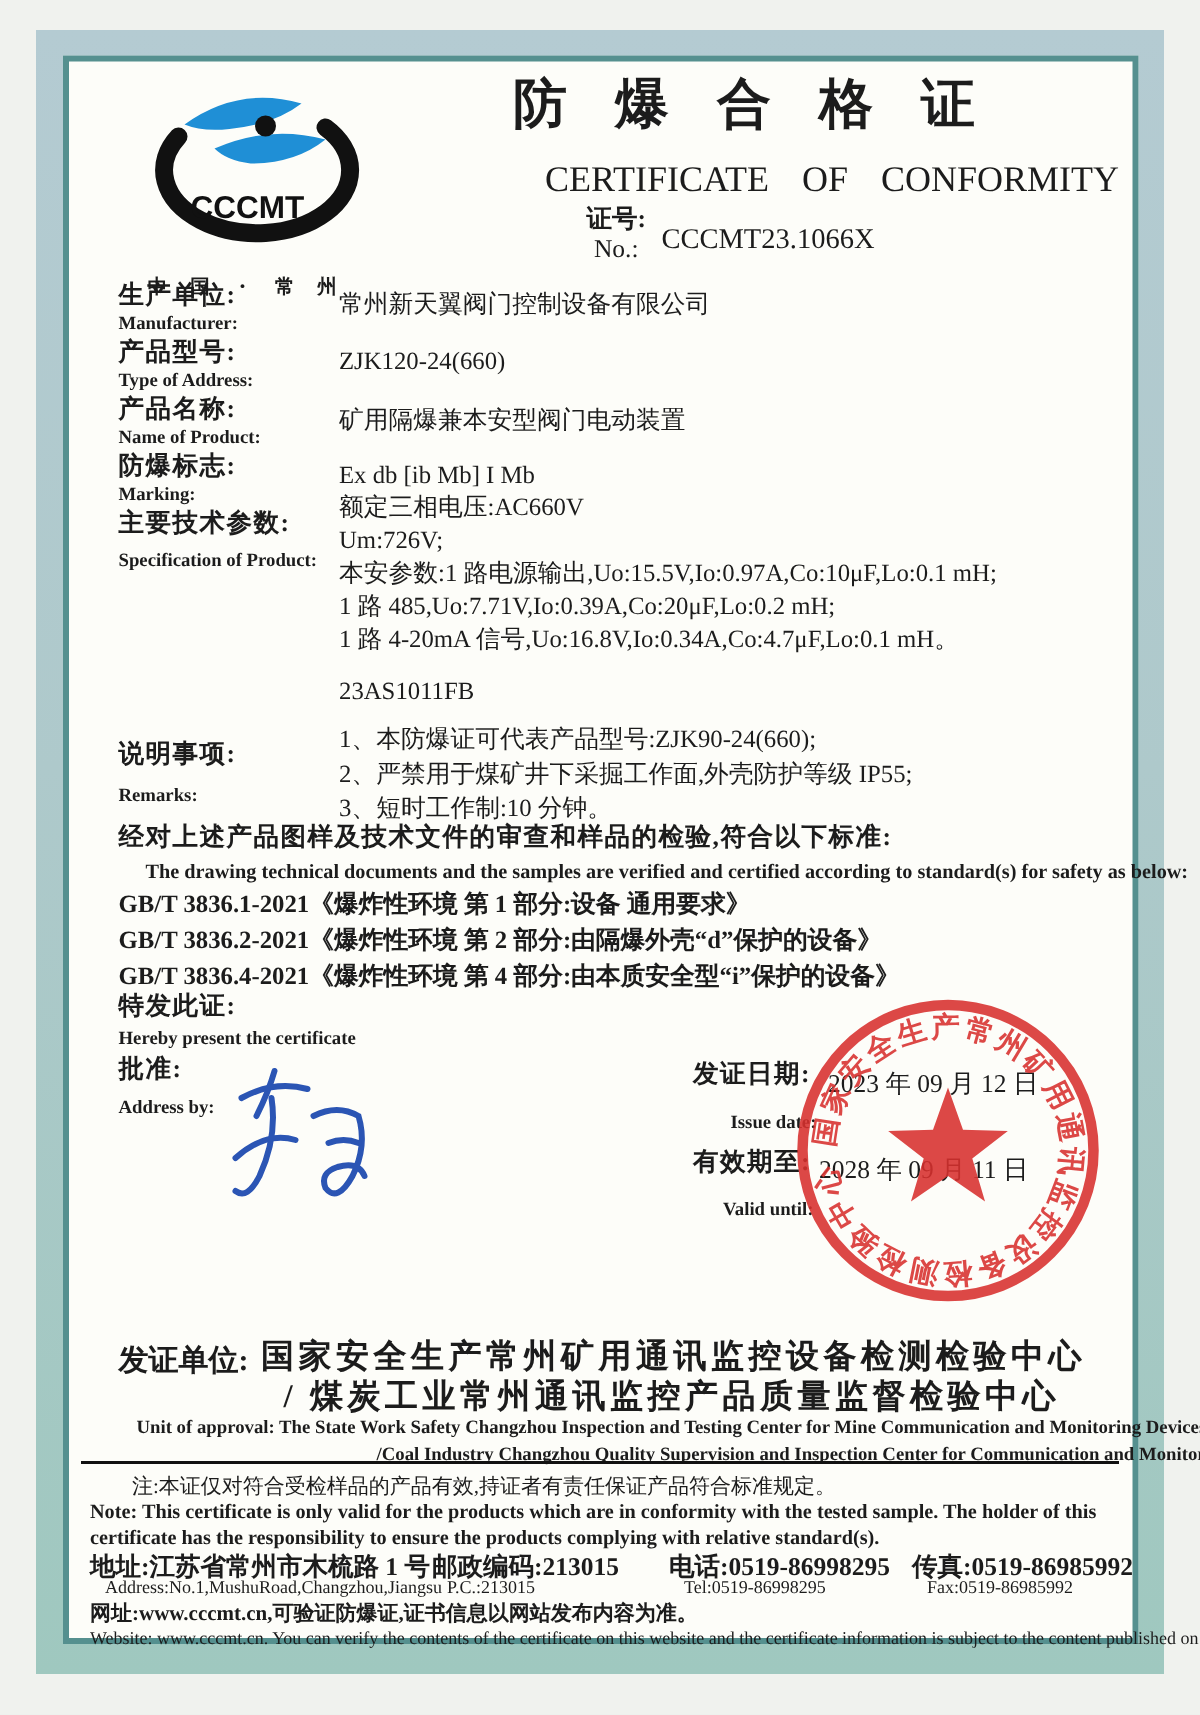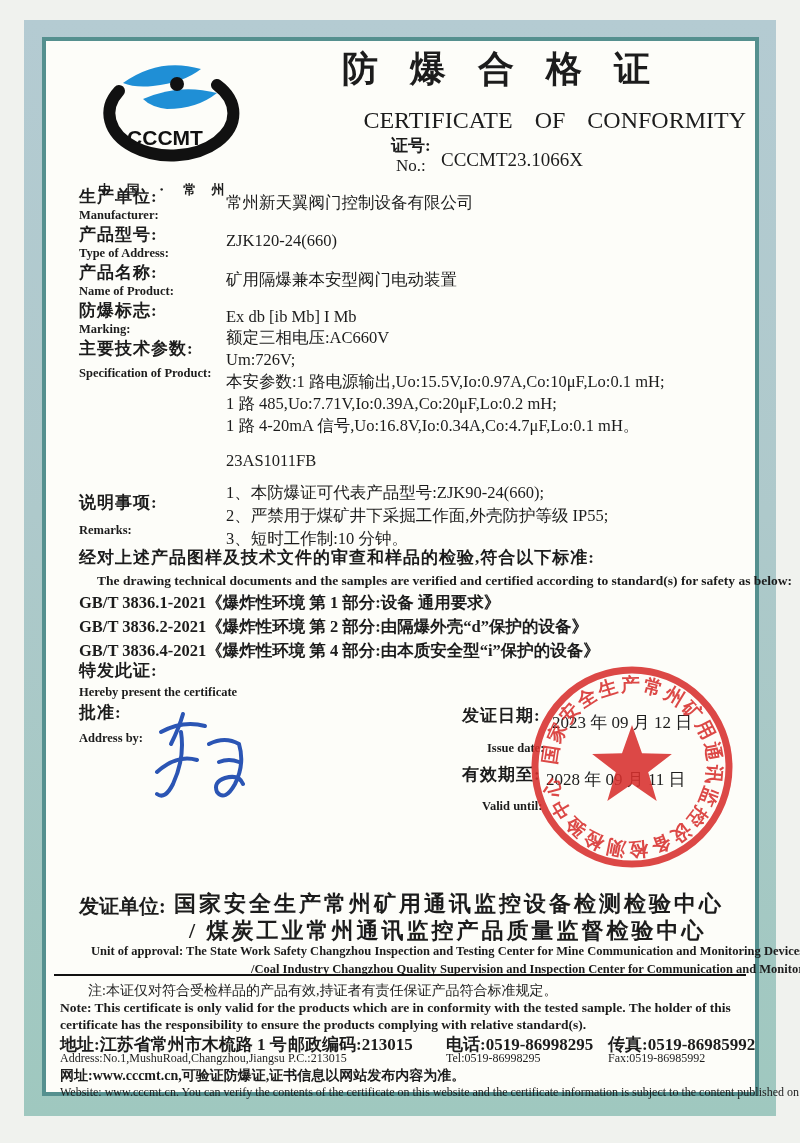--- a/index.html
+++ b/index.html
@@ -43,21 +43,21 @@
   .approval-label { left:33px; top:852px; font-size:20px; font-weight:bold; }
   .approval-line1 { left:128px; top:848px; font-size:22px; font-weight:bold; letter-spacing:3px; }
   .approval-line2 { left:143px; top:875px; font-size:22px; font-weight:bold; letter-spacing:3px; }
   .approval-en1 { left:45px; top:903px; font-size:12.5px; font-weight:bold; }
   .approval-en2 { left:205px; top:921px; font-size:12.5px; font-weight:bold; }
   .rule { left:8px; top:933px; width:692px; height:2px; background:#111; }
 
   .note-cn { left:14px; top:941px; font-size:14px; font-weight:normal;margin-left:28px; }
   .note-en { left:14px; top:958px; width:684px; font-size:13.5px; font-weight:bold; line-height:17px; white-space:normal; }
   .addr-cn { top:992px; font-size:17px; font-weight:bold; }
-  .addr-en { top:1010px; font-size:12px; }
+  .addr-en { top:1010px; font-size:12px;margin-left:10px; }
   .web-cn { left:14px; top:1026px; font-size:14px; font-weight:bold; }
   .web-en { left:14px; top:1044px; font-size:12px; }
 
   .c1 { left:14px; } .c2 { left:242px; } .c3 { left:400px; } .c4 { left:562px; }
 </style>
 </head>
 <body>
 
 <div class="page">
   <div class="frame-band">

